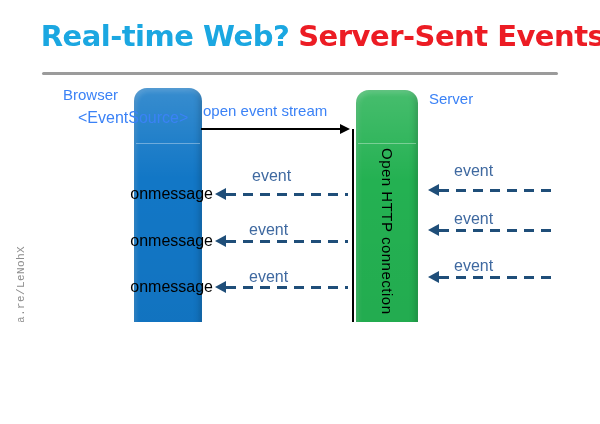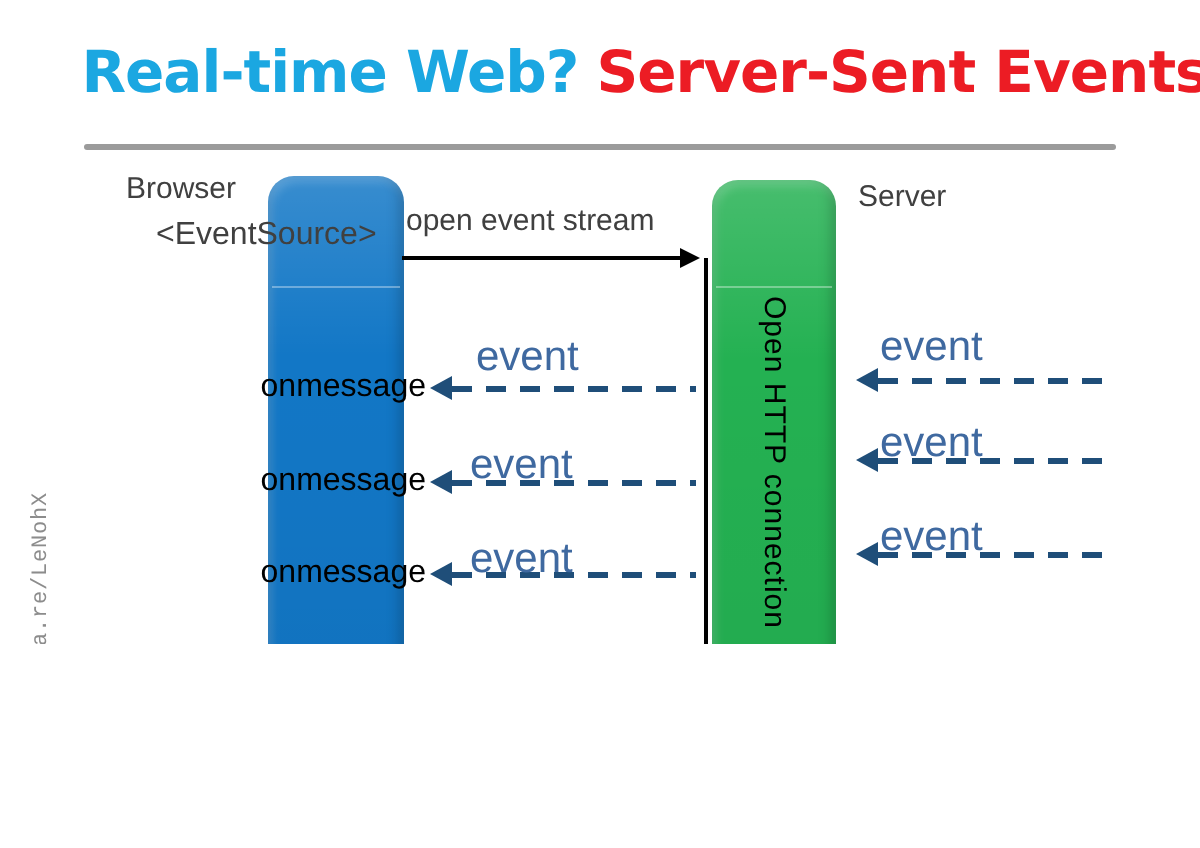--- a/index.html
+++ b/index.html
@@ -30,21 +30,21 @@
   .bar .seam{position:absolute;left:2px;right:2px;height:1px;background:rgba(255,255,255,0.35);}
   .bar-browser{left:134px;top:88px;width:68px;height:322px;}
   .bar-browser .seam{top:55px;}
   .bar-server{left:356px;top:90px;width:62px;height:322px;display:flex;justify-content:center;}
   .bar-server .seam{top:53px;}
   .vtext{
     writing-mode:vertical-rl;text-orientation:mixed;
     margin-top:58px;font-size:15px;color:#000;letter-spacing:0.5px;white-space:nowrap;
   }
   
-  .lbl{position:absolute;font-size:15px;color:#404040;white-space:nowrap;}
+  .lbl{position:absolute;font-size:15px;color:#3b82f6;white-space:nowrap;}
   .lbl-browser{left:63px;top:86px;}
   .lbl-server{left:429px;top:90px;}
   .lbl-eventsource{left:78px;top:109px;font-size:16px;}
   .lbl-openstream{left:203px;top:102px;}
   .onmessage{position:absolute;left:125px;width:88px;text-align:right;font-size:16px;color:#000000;}
   .om0{top:185px;} .om1{top:232px;} .om2{top:278px;}
   
   .hline{position:absolute;left:201px;top:128px;width:141px;height:2px;background:#000;}
   .hhead{position:absolute;left:340px;top:124px;width:0;height:0;
          border-left:10px solid #000;border-top:5px solid transparent;border-bottom:5px solid transparent;}
@@ -60,21 +60,21 @@
     content:"";position:absolute;left:-11px;top:-5px;width:0;height:0;
     border-right:11px solid var(--ac,#1F4E79);
     border-top:6px solid transparent;border-bottom:6px solid transparent;
   }
   .da-l0{left:226px;top:193px;width:122px;}
   .da-l1{left:226px;top:240px;width:122px;}
   .da-l2{left:226px;top:286px;width:122px;}
   .da-r0{left:439px;top:189px;width:118px;}
   .da-r1{left:439px;top:229px;width:118px;}
   .da-r2{left:439px;top:276px;width:118px;}
-  .event{position:absolute;font-size:21px;color:var(--ec,#3F69A0);white-space:nowrap;}
+  .event{position:absolute;font-size:16px;color:var(--ec,#3F69A0);white-space:nowrap;margin-left:14px;}
   .ev-l0{left:238px;top:167px;} .ev-l1{left:235px;top:221px;} .ev-l2{left:235px;top:268px;}
   .ev-r0{left:440px;top:162px;} .ev-r1{left:440px;top:210px;} .ev-r2{left:440px;top:257px;}
   
   .logo{position:absolute;right:22px;top:389px;text-align:right;}
   .logo-row{display:flex;align-items:center;justify-content:flex-start;}
   .logo-box{
     width:17px;height:20px;background:#4d4d4f;color:#fff;
     font-size:13px;font-weight:700;display:flex;align-items:center;justify-content:center;
     letter-spacing:-0.5px;
   }

